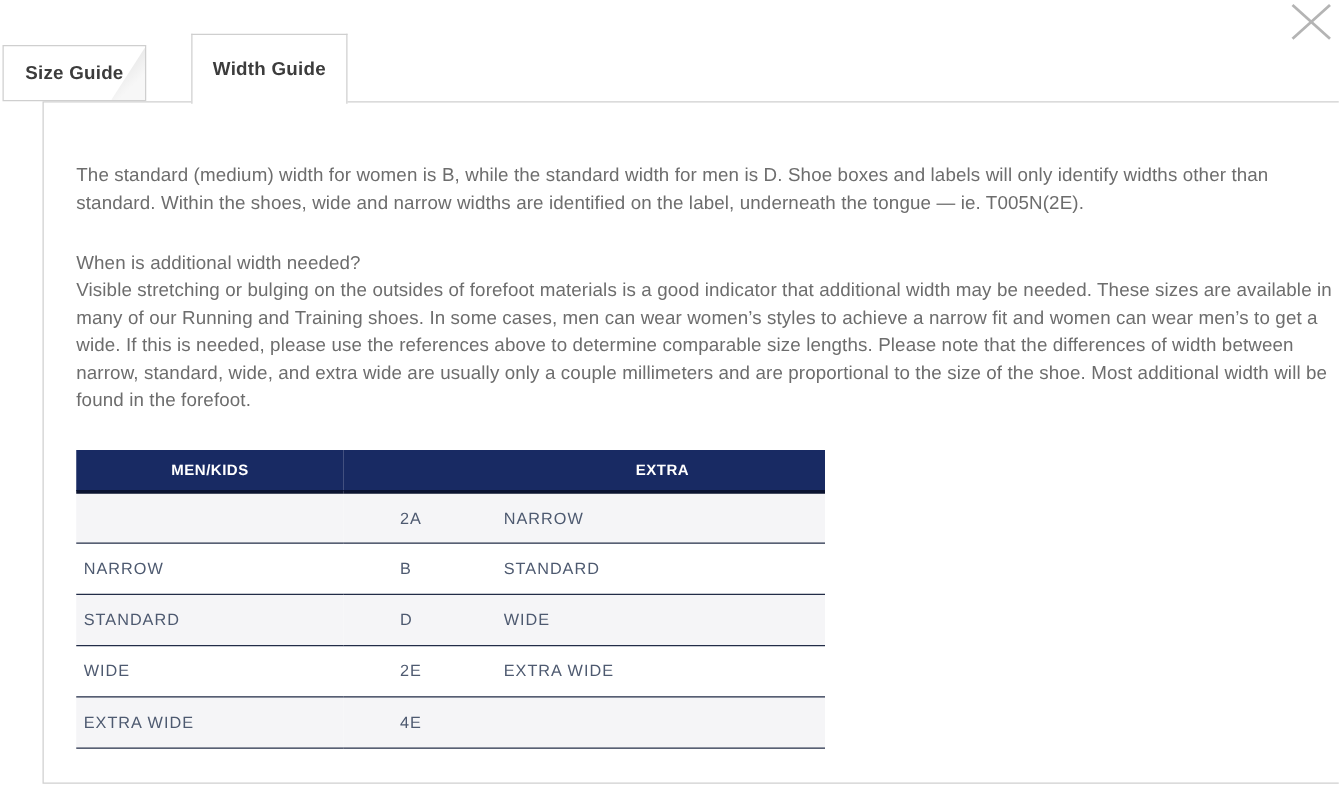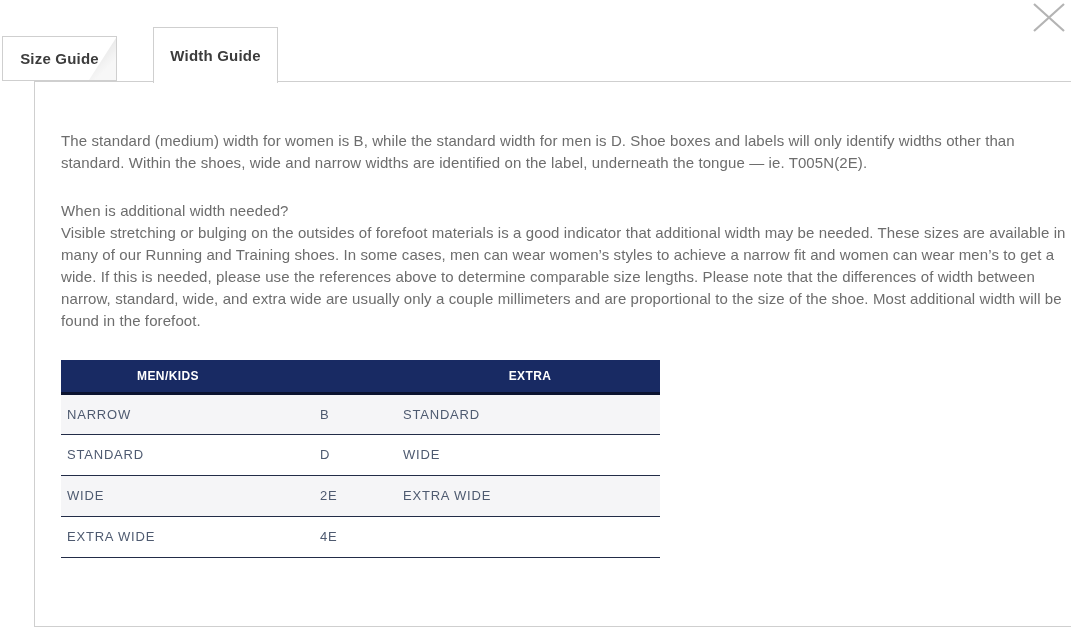--- a/index.html
+++ b/index.html
@@ -108,20 +108,25 @@
       </colgroup>
     <thead>
       <tr>
         <th>MEN/KIDS</th>
         <th></th>
         <th>EXTRA</th>
       </tr>
     </thead>
     <tbody id="width-table-body">
         <tr>
+          <td></td>
+          <td>2A</td>
+          <td>NARROW</td>
+        </tr>
+        <tr>
           <td>NARROW</td>
           <td>B</td>
           <td>STANDARD</td>
         </tr>
         <tr>
           <td>STANDARD</td>
           <td>D</td>
           <td>WIDE</td>
         </tr>
         <tr>

